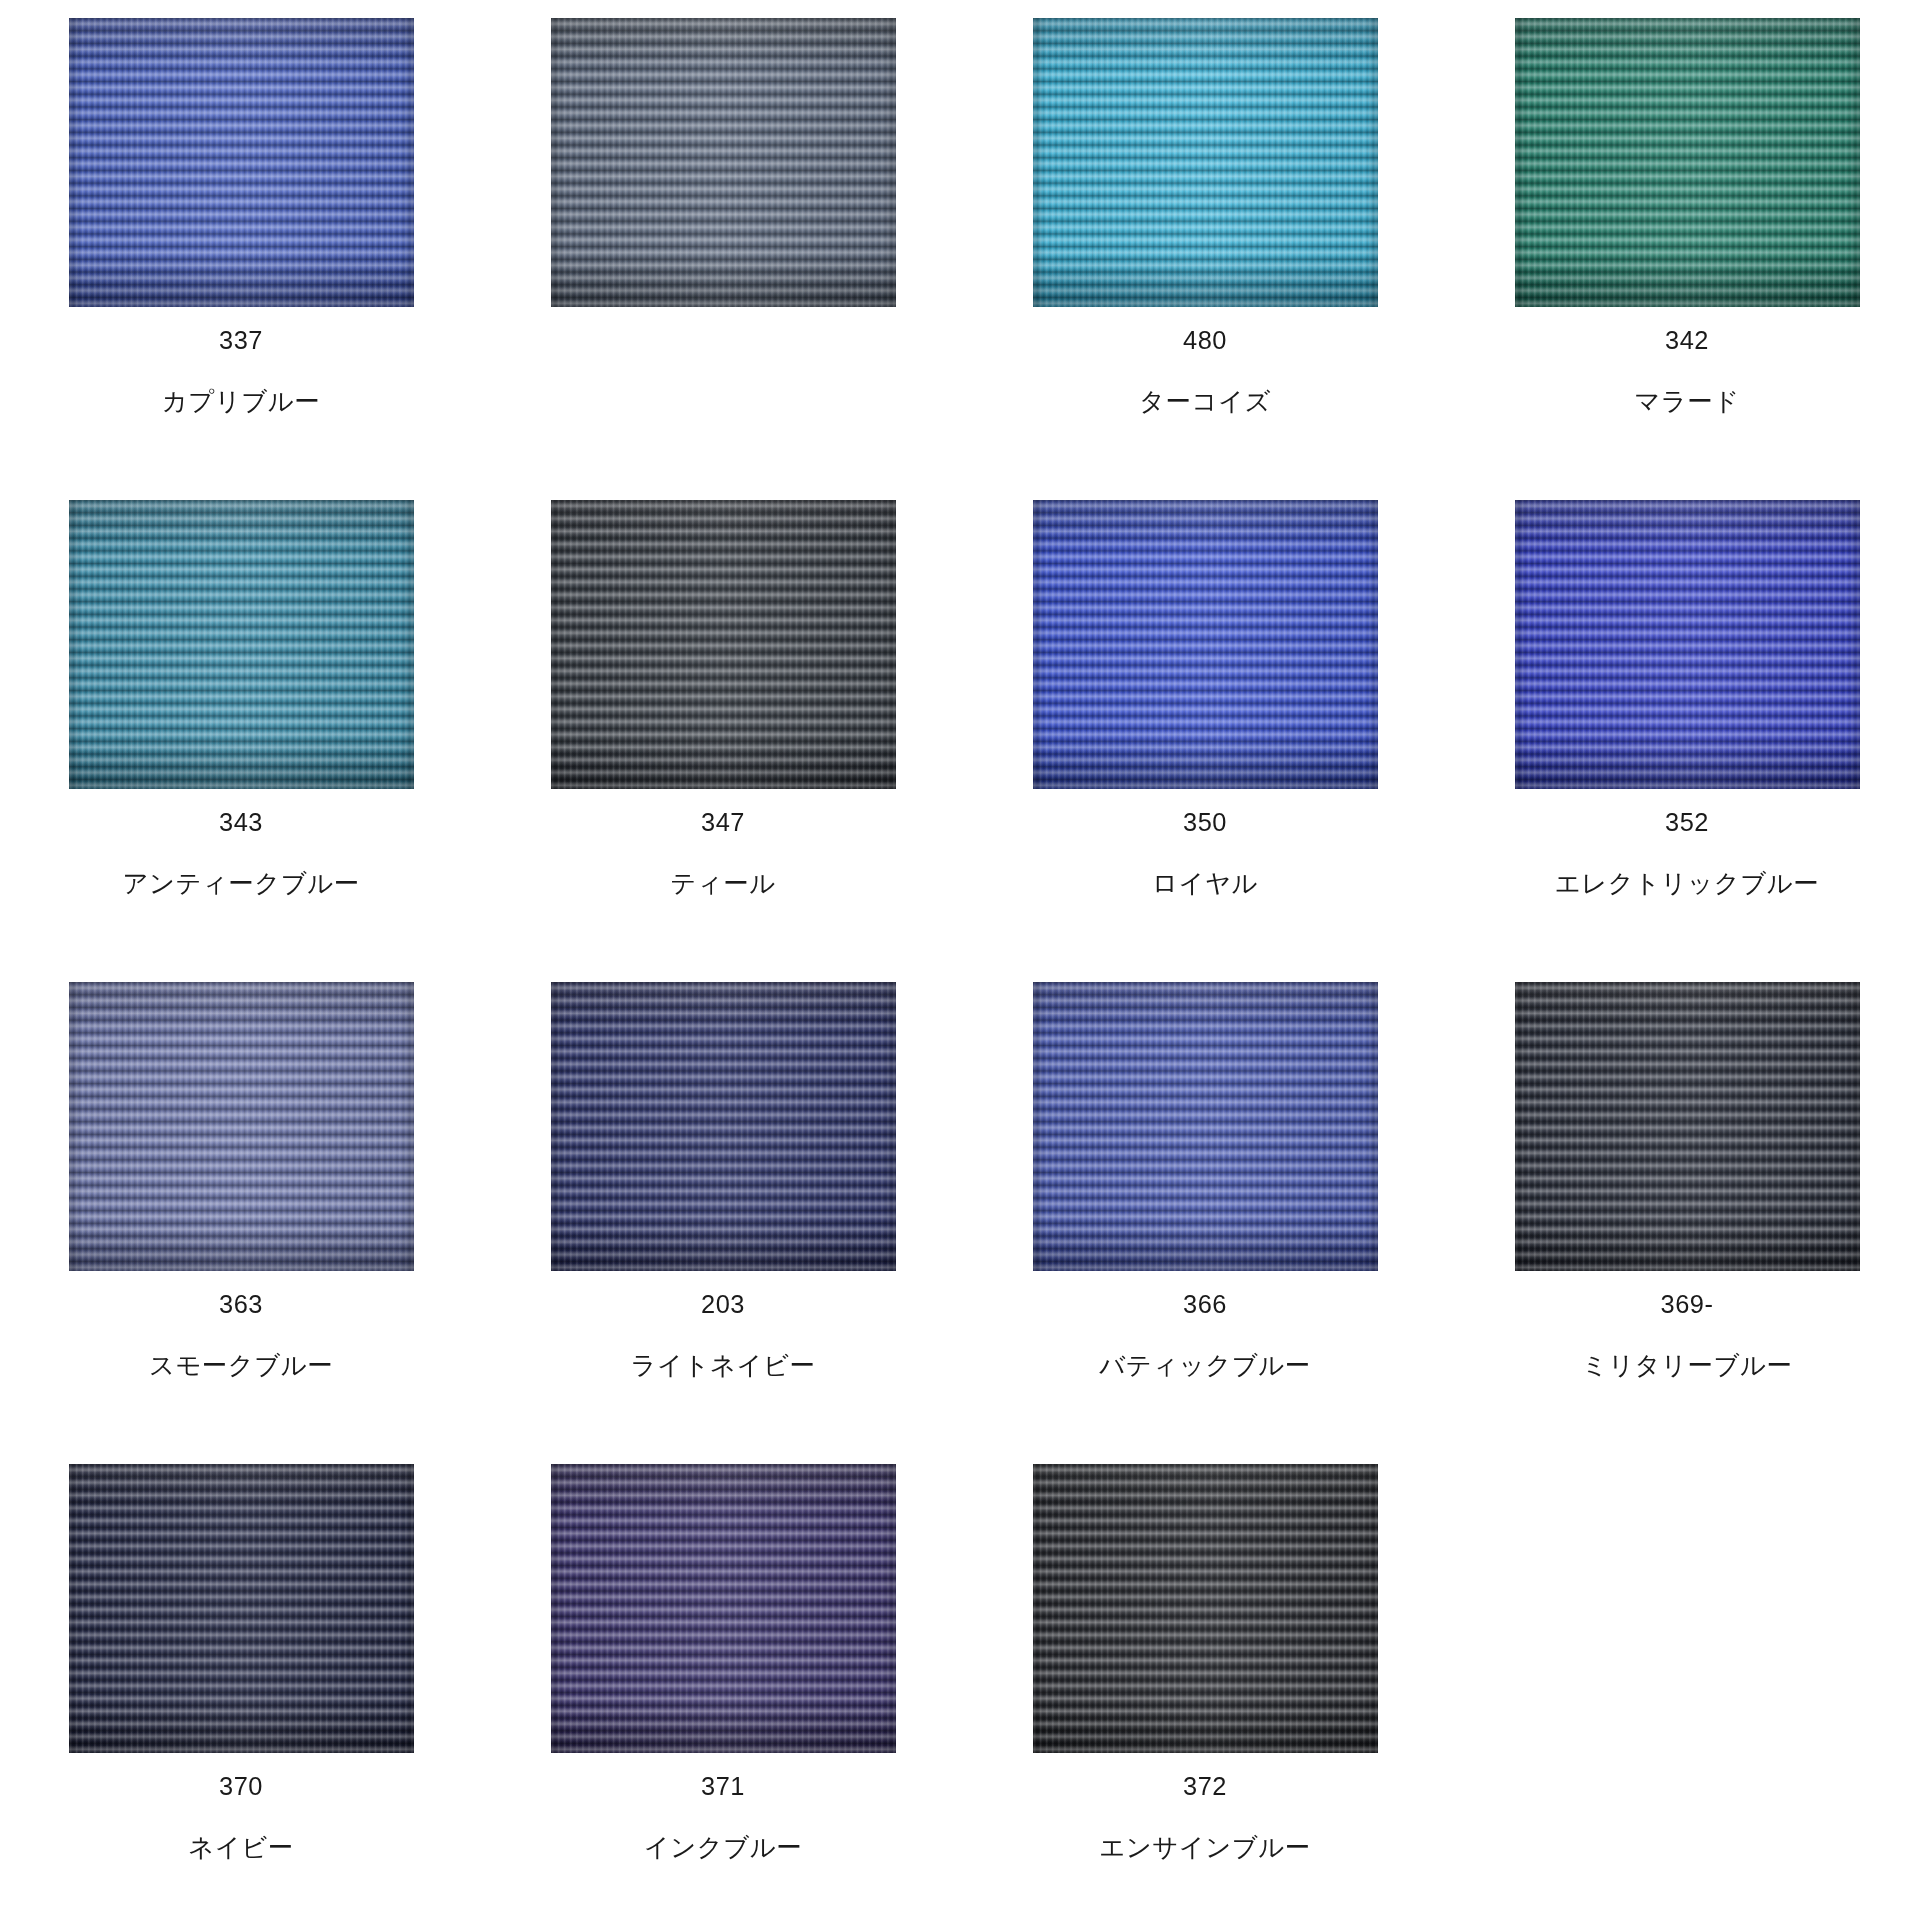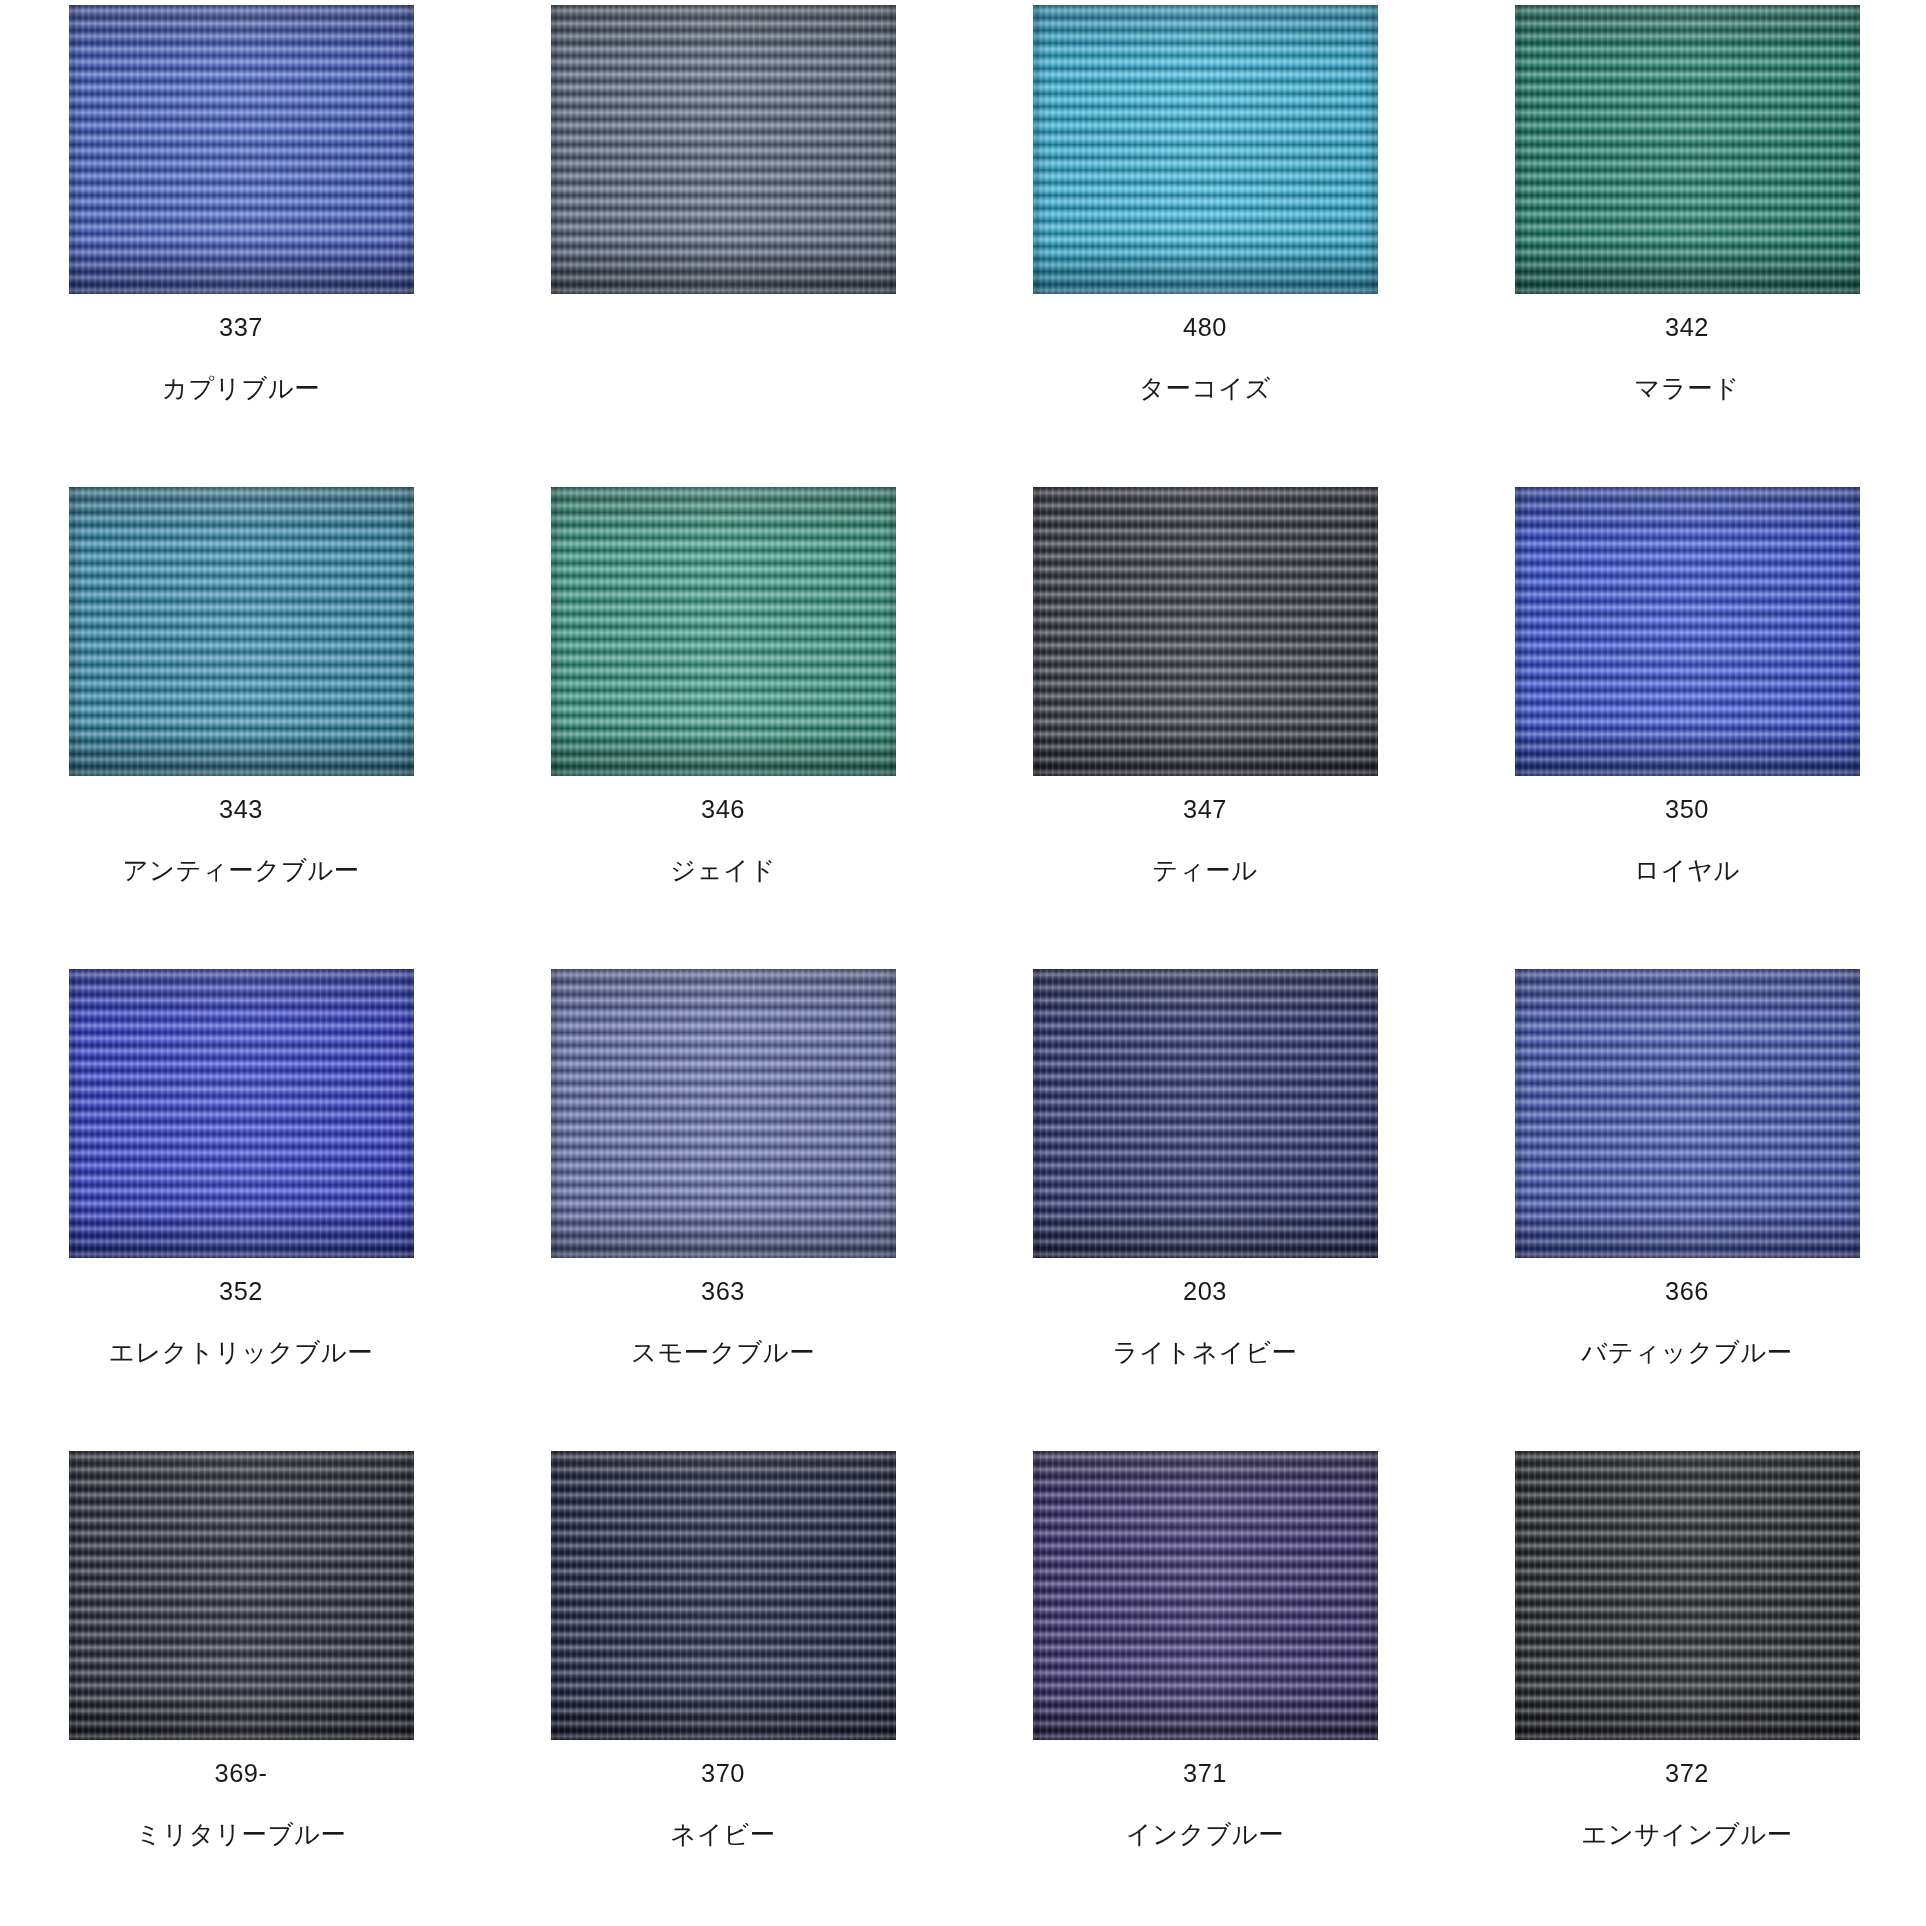--- a/index.html
+++ b/index.html
@@ -24,21 +24,21 @@
     width: 1926px;
     height: 1926px;
   }
 
   .swatch-cell {
     display: flex;
     flex-direction: column;
     align-items: center;
     width: 482px;
     height: 482px;
-    padding-top: 5px;
+    padding-top: 18px;
   }
 
   
   .swatch-sample {
     position: relative;
     width: 345px;
     height: 289px;
     overflow: hidden;
     flex: 0 0 auto;
   }
@@ -175,32 +175,20 @@
         <div class="swatch-rib"></div>
         <div class="swatch-shade"></div>
       </div>
       <div class="swatch-caption">
         <div class="swatch-code">343</div>
         <div class="swatch-name">アンティークブルー</div>
       </div>
     </div>
     <div class="swatch-cell">
       <div class="swatch-sample">
-        <div class="swatch-fill" style="background: linear-gradient(rgb(36, 107, 90) 0%, rgb(63, 156, 134) 18%, rgb(63, 156, 134) 80%, rgb(36, 107, 90) 100%);"></div>
-        <div class="swatch-warp"></div>
-        <div class="swatch-rib"></div>
-        <div class="swatch-shade"></div>
-      </div>
-      <div class="swatch-caption">
-        <div class="swatch-code">346</div>
-        <div class="swatch-name">ジェイド</div>
-      </div>
-    </div>
-    <div class="swatch-cell">
-      <div class="swatch-sample">
         <div class="swatch-fill" style="background: linear-gradient(rgb(30, 34, 41) 0%, rgb(58, 64, 72) 18%, rgb(58, 64, 72) 80%, rgb(30, 34, 41) 100%);"></div>
         <div class="swatch-warp"></div>
         <div class="swatch-rib"></div>
         <div class="swatch-shade"></div>
       </div>
       <div class="swatch-caption">
         <div class="swatch-code">347</div>
         <div class="swatch-name">ティール</div>
       </div>
     </div>

